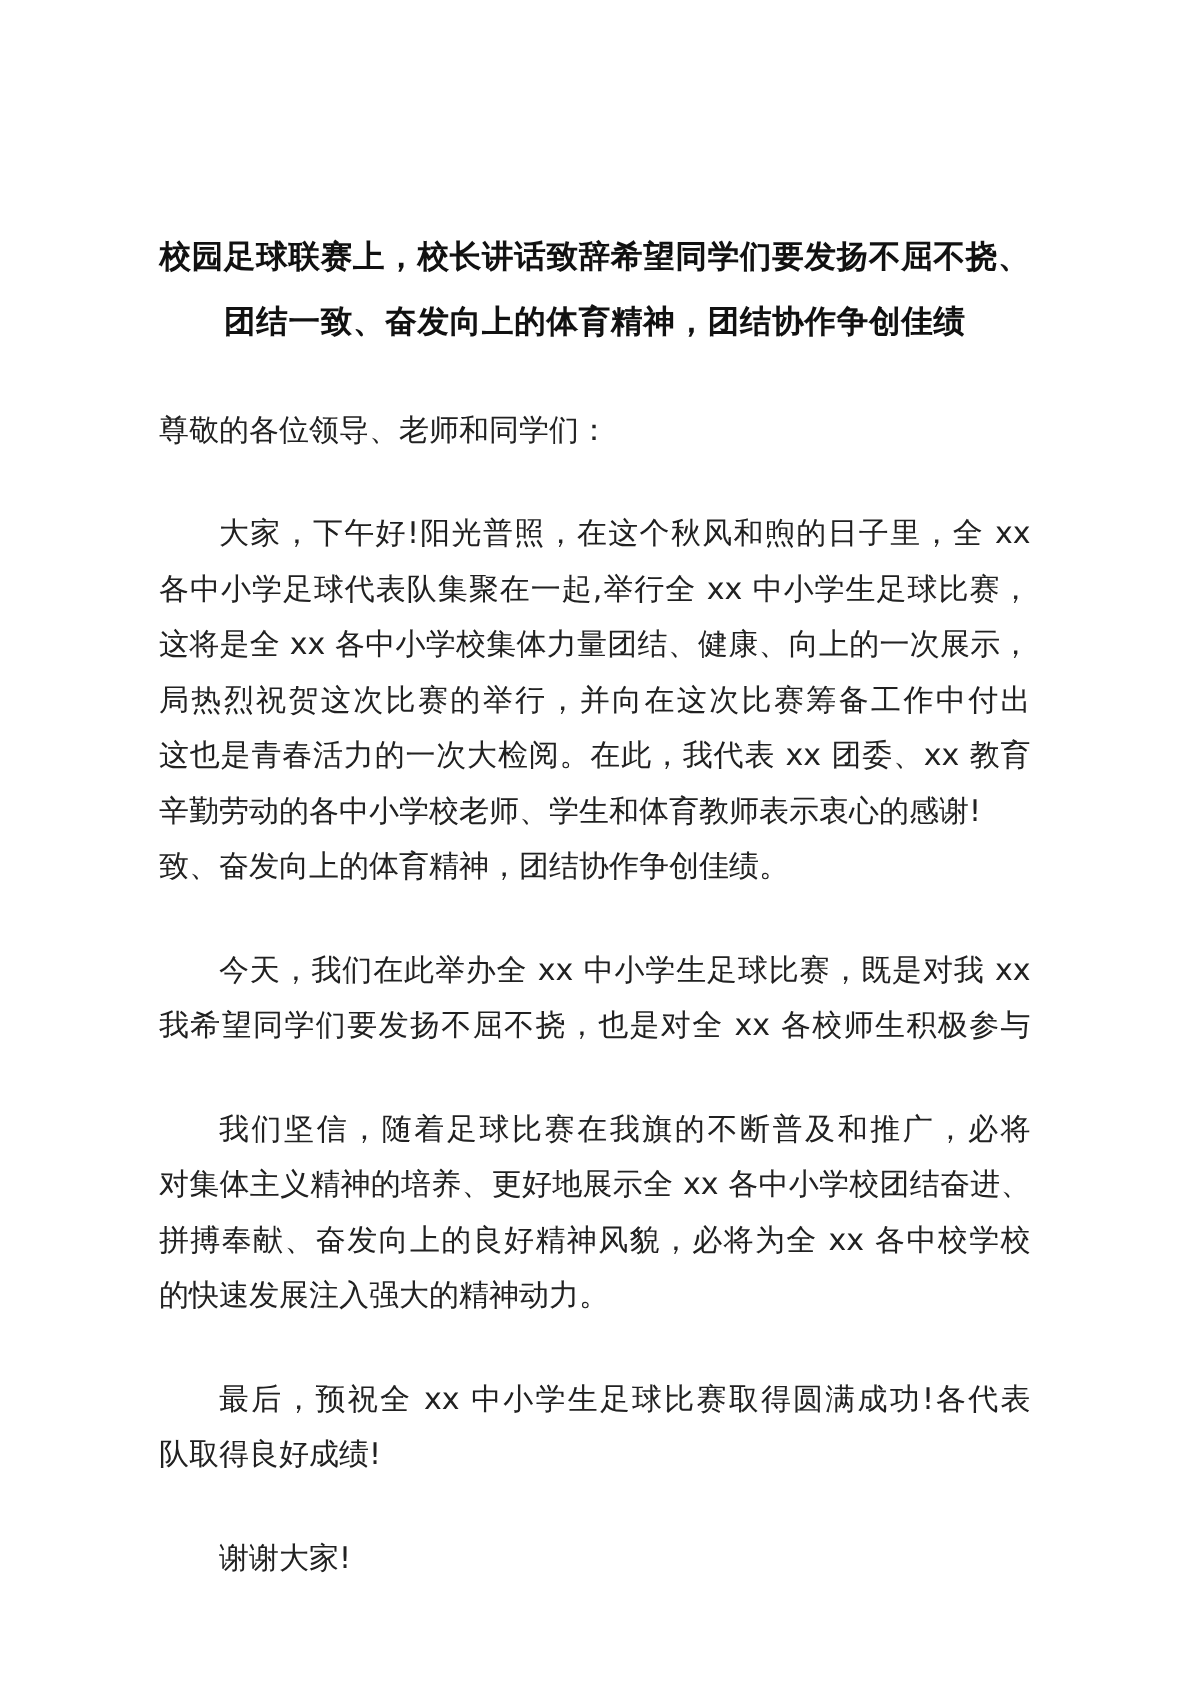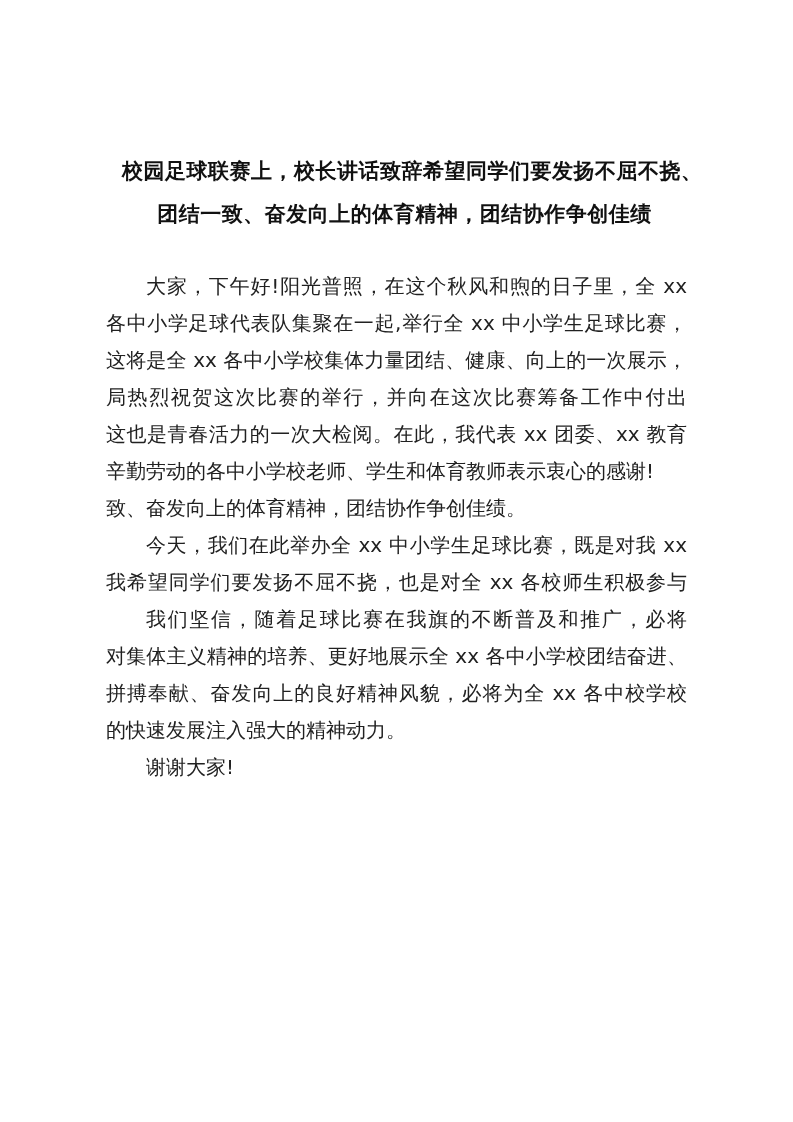--- a/index.html
+++ b/index.html
@@ -16,21 +16,20 @@
     overflow: hidden;
     box-sizing: border-box;
     padding: 150px 106px 0 106px;
     font-family: "DejaVu Sans", sans-serif;
   }
   .doc-title {
     color: #111111;
     font-size: 21px;
     font-weight: bold;
     letter-spacing: 0.5px;
-    margin-left: 16px;
   }
   .doc-title .title-line {
     height: 43px;
     line-height: 43px;
     text-align: center;
     white-space: nowrap;
   }
   .doc-body {
     margin-top: 32px;
     color: #212121;
@@ -44,31 +43,35 @@
     text-align: justify;
     text-align-last: justify;
     white-space: normal;
   }
   .line.last {
     text-align: left;
     text-align-last: left;
   }
   .line.indent {
     text-indent: 40px;
+    margin-top: 32px;
   }
 </style>
 </head>
 <body>
 
 <div class="page" style="background: rgb(255, 255, 255);">
   <div class="doc-title" style="color: rgb(17, 17, 17);">
     <div class="title-line">校园足球联赛上，校长讲话致辞希望同学们要发扬不屈不挠、</div>
     <div class="title-line">团结一致、奋发向上的体育精神，团结协作争创佳绩</div>
   </div>
   <div class="doc-body" style="color: rgb(33, 33, 33);">
+      <div class="para">
+        <div class="line last">尊敬的各位领导、老师和同学们：</div>
+      </div>
       <div class="para">
         <div class="line indent">大家，下午好!阳光普照，在这个秋风和煦的日子里，全 xx</div>
         <div class="line">各中小学足球代表队集聚在一起,举行全 xx 中小学生足球比赛，</div>
         <div class="line">这将是全 xx 各中小学校集体力量团结、健康、向上的一次展示，</div>
         <div class="line">局热烈祝贺这次比赛的举行，并向在这次比赛筹备工作中付出</div>
         <div class="line">这也是青春活力的一次大检阅。在此，我代表 xx 团委、xx 教育</div>
         <div class="line last">辛勤劳动的各中小学校老师、学生和体育教师表示衷心的感谢!</div>
       </div>
       <div class="para">
         <div class="line last">致、奋发向上的体育精神，团结协作争创佳绩。</div>
@@ -77,16 +80,20 @@
         <div class="line indent">今天，我们在此举办全 xx 中小学生足球比赛，既是对我 xx</div>
         <div class="line">我希望同学们要发扬不屈不挠，也是对全 xx 各校师生积极参与</div>
       </div>
       <div class="para">
         <div class="line indent">我们坚信，随着足球比赛在我旗的不断普及和推广，必将</div>
         <div class="line">对集体主义精神的培养、更好地展示全 xx 各中小学校团结奋进、</div>
         <div class="line">拼搏奉献、奋发向上的良好精神风貌，必将为全 xx 各中校学校</div>
         <div class="line last">的快速发展注入强大的精神动力。</div>
       </div>
       <div class="para">
+        <div class="line indent">最后，预祝全 xx 中小学生足球比赛取得圆满成功!各代表</div>
+        <div class="line last">队取得良好成绩!</div>
+      </div>
+      <div class="para">
         <div class="line last indent">谢谢大家!</div>
       </div>
     </div>
 </div>
 
 </body></html>

